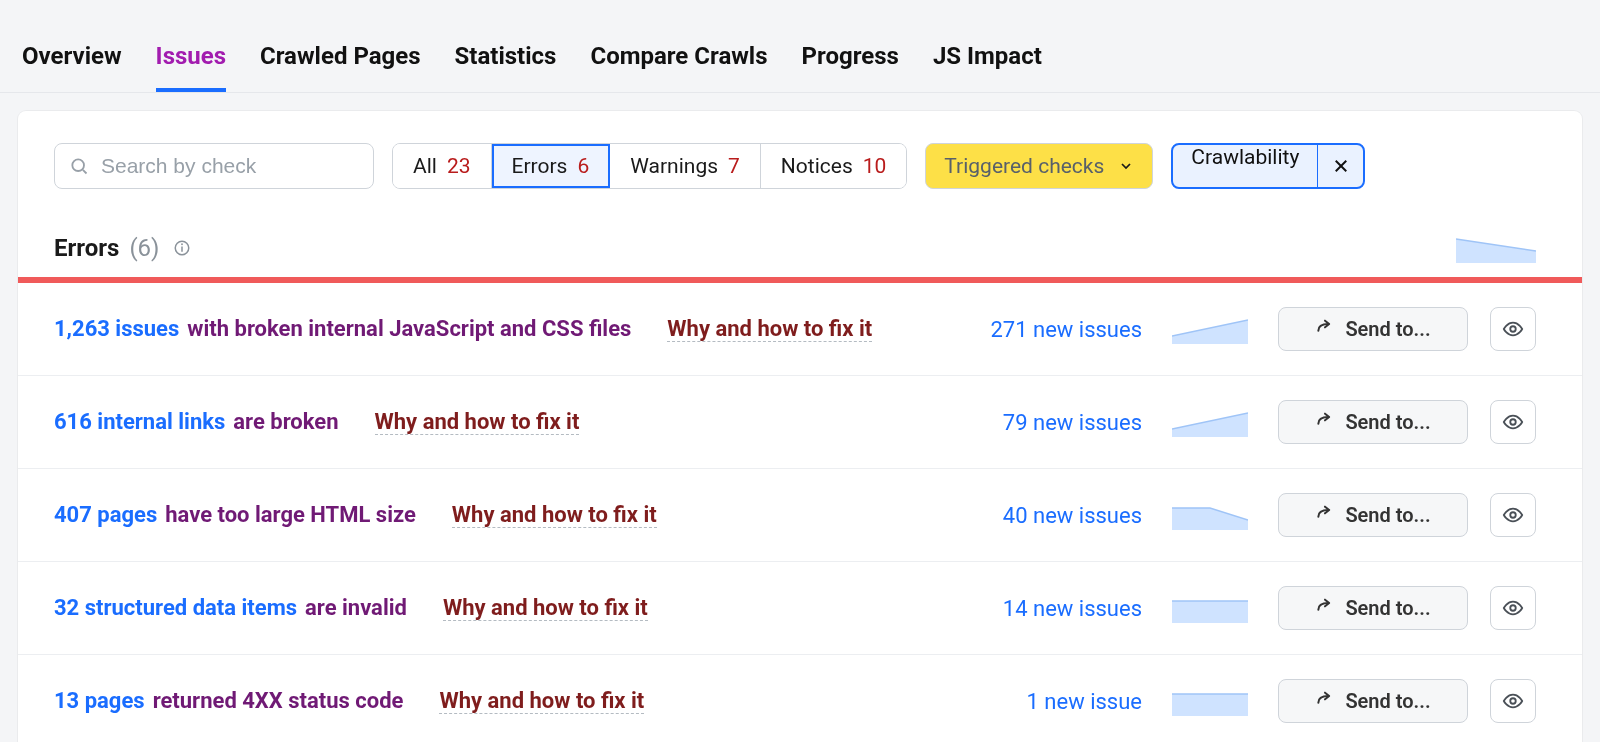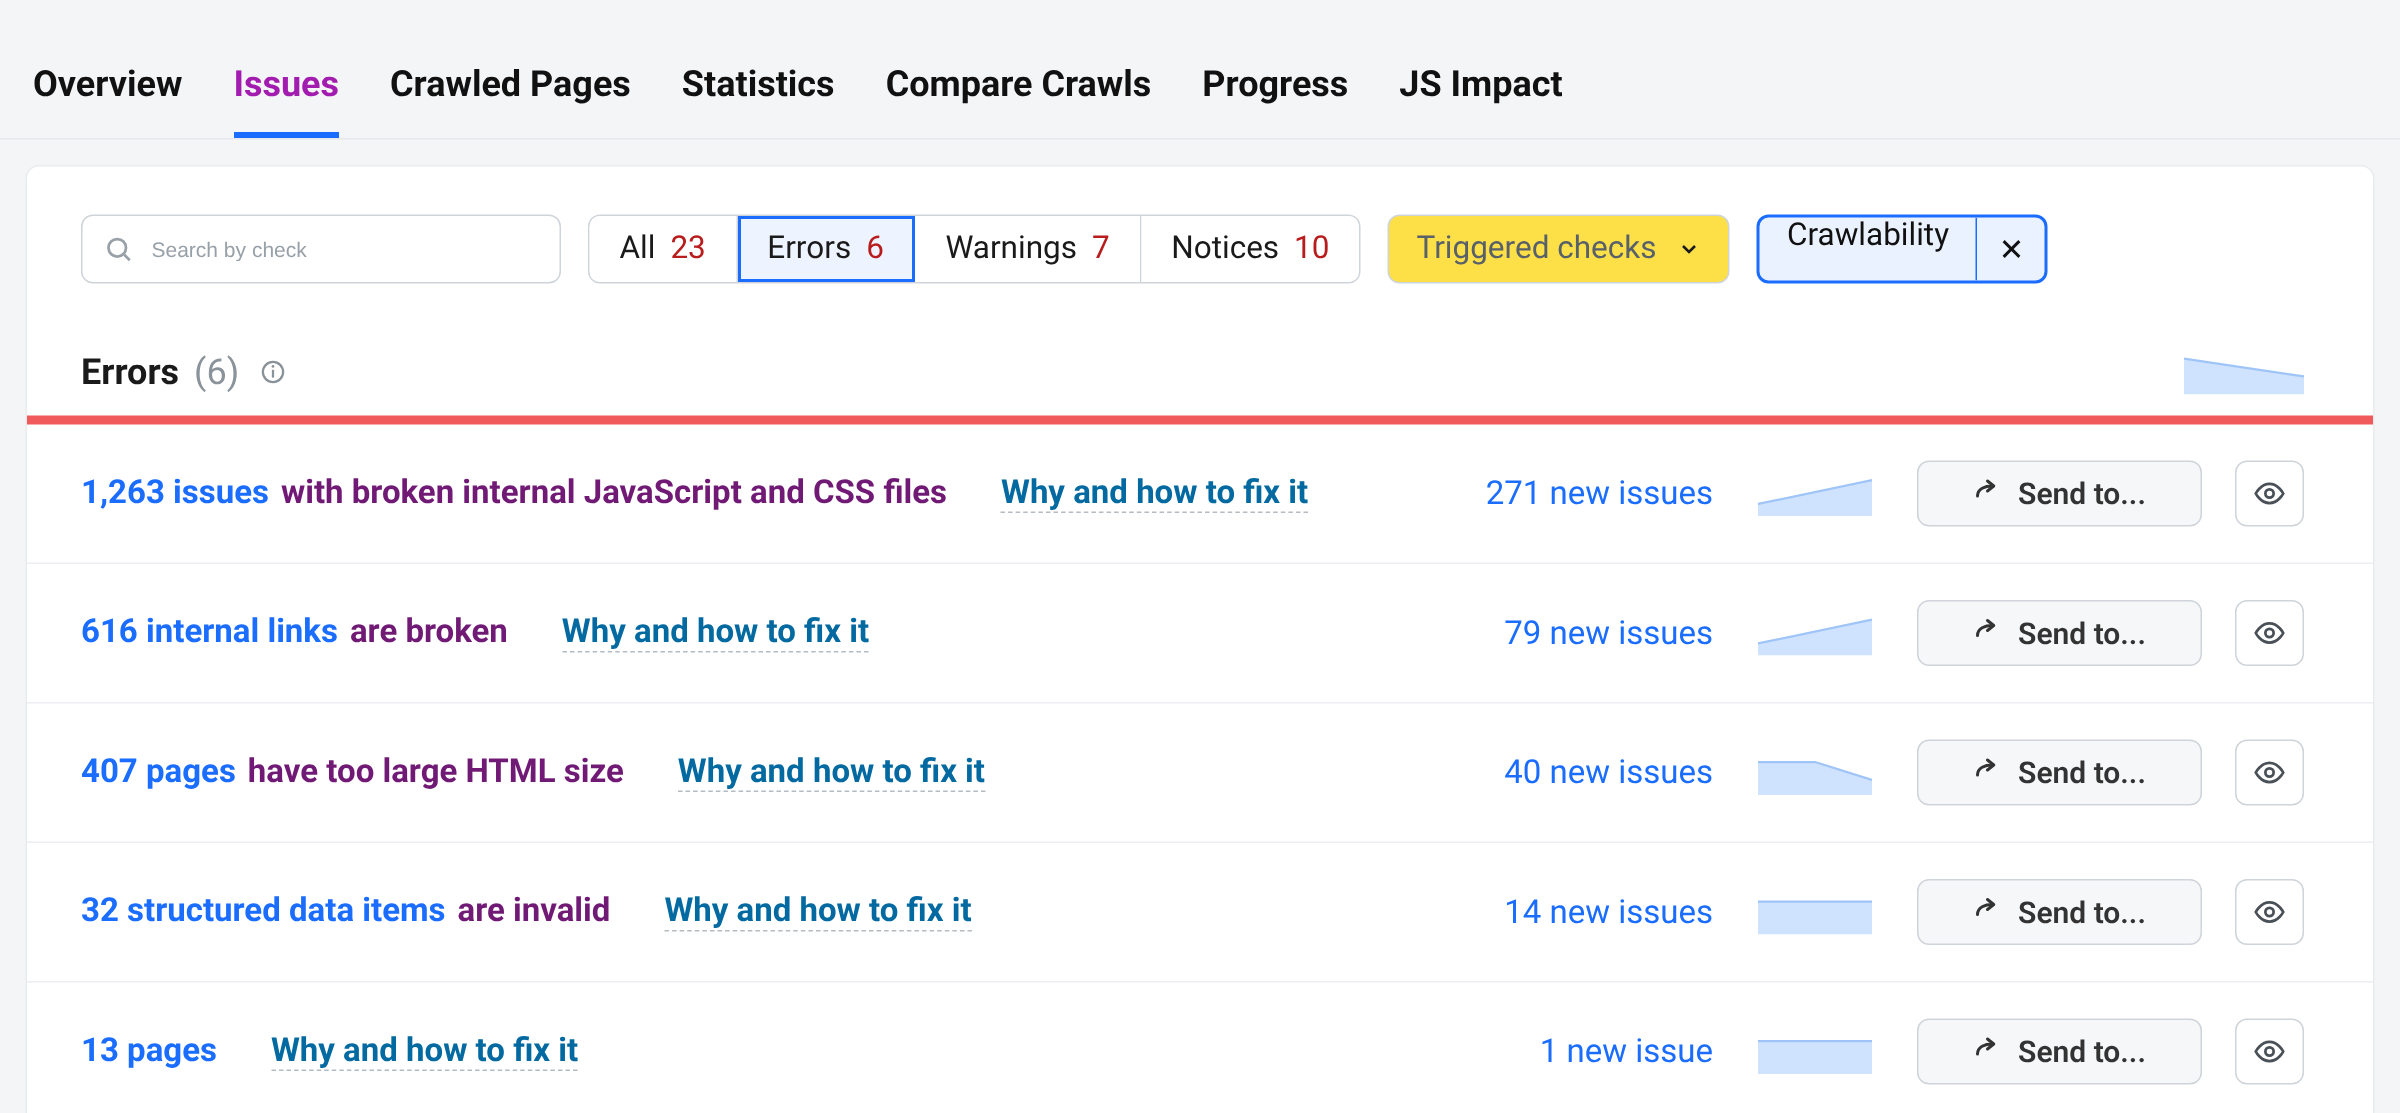--- a/index.html
+++ b/index.html
@@ -55,21 +55,21 @@
     align-items:center;
     width:320px;
     height:46px;
     border:1px solid #cfd4da;
     border-radius:8px;
     padding:0 14px;
     color:#98a0a8;
   }
   .search svg { flex:0 0 auto; margin-right:10px; color:#98a0a8; }
   .search input {
-    border:none; outline:none; font-size:14px; color:#333;
+    border:none; outline:none; font-size:21px; color:#333;
     width:100%;
     background:transparent;
   }
   .search input::placeholder { color:#98a0a8; }
 
   
   .seg {
     display:flex;
     border:1px solid #cfd4da;
     border-radius:8px;
@@ -159,21 +159,21 @@
     padding:24px 36px;
     border-bottom:1px solid #eceef1;
     font-size:22px;
   }
   .row:last-child { border-bottom:none; }
 
   .desc { display:flex; flex-wrap:wrap; align-items:baseline; gap:8px;font-weight:bold; }
   .desc .link-part { color:#1a6dff; cursor:pointer; }
   .desc .text-part { color:#701a75; }
   .why {
-    color:#0369a1;
+    color:#7f1d1d;
     border-bottom:1px dashed #b4bbc2;
     margin-left:28px;
     cursor:pointer;
     white-space:nowrap;
   }
 
   .new-issues { color:#1a6dff; text-align:right; cursor:pointer; white-space:nowrap; }
 
   .sparkcell { display:flex; align-items:center; justify-content:center; }
   .sparkcell svg { width:76px; height:30px; }
@@ -398,20 +398,21 @@
       <svg width="22" height="22" viewBox="0 0 24 24" fill="none" stroke="currentColor" stroke-width="2">
             <path d="M2 12s3.5-7 10-7 10 7 10 7-3.5 7-10 7S2 12 2 12z"></path>
             <circle cx="12" cy="12" r="3"></circle>
           </svg>
     </div>
   </div>
 
   <div class="row">
     <div class="desc">
       <span class="link-part">13 pages</span>
+      <span class="text-part">returned 4XX status code</span>
       <span class="why">Why and how to fix it</span>
     </div>
     <div class="new-issues">1 new issue</div>
     <div class="sparkcell">
           <svg viewBox="0 0 80 30" preserveAspectRatio="none">
             <path d="M0 8 L80 8 L80 30 L0 30 Z" fill="#cfe3ff"></path>
             <path d="M0 8 L80 8" stroke="#9fc4f7" stroke-width="1.5" fill="none"></path>
           </svg>
         </div>
     <div class="btn">

